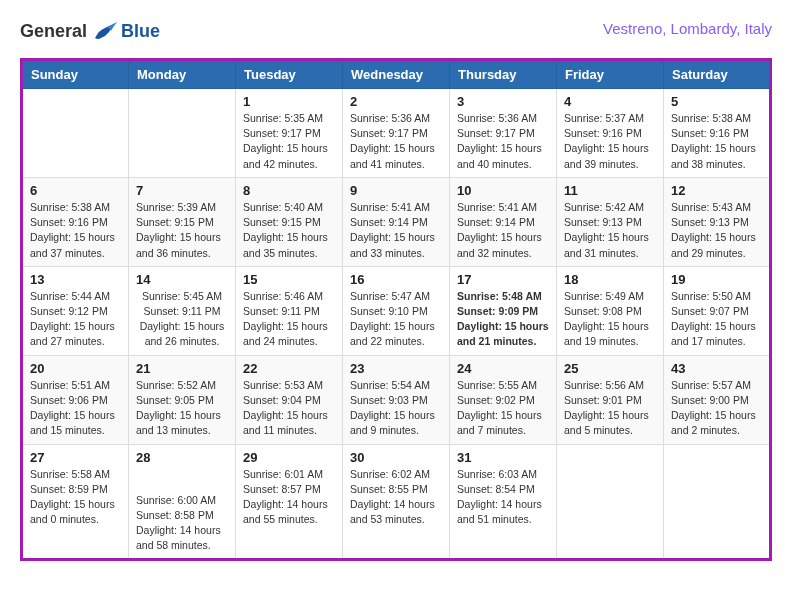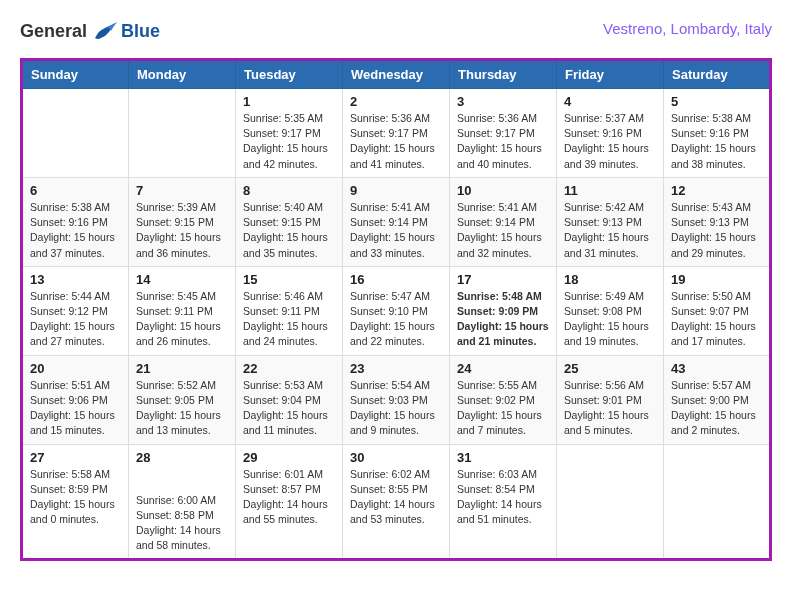--- a/index.html
+++ b/index.html
@@ -223,21 +223,21 @@
       <tr>
         <td>
           <span class="day-number">13</span>
           <div class="day-info" style="white-space: pre-line;">Sunrise: 5:44 AM
 Sunset: 9:12 PM
 Daylight: 15 hours
 and 27 minutes.</div>
         </td>
         <td>
           <span class="day-number">14</span>
-          <div class="day-info" style="white-space: pre-line;">Sunrise: 5:45 AM
+          <div class="day-info" style="white-space: pre-line; text-align: center;">Sunrise: 5:45 AM
 Sunset: 9:11 PM
 Daylight: 15 hours
 and 26 minutes.</div>
         </td>
         <td>
           <span class="day-number">15</span>
           <div class="day-info" style="white-space: pre-line;">Sunrise: 5:46 AM
 Sunset: 9:11 PM
 Daylight: 15 hours
 and 24 minutes.</div>

